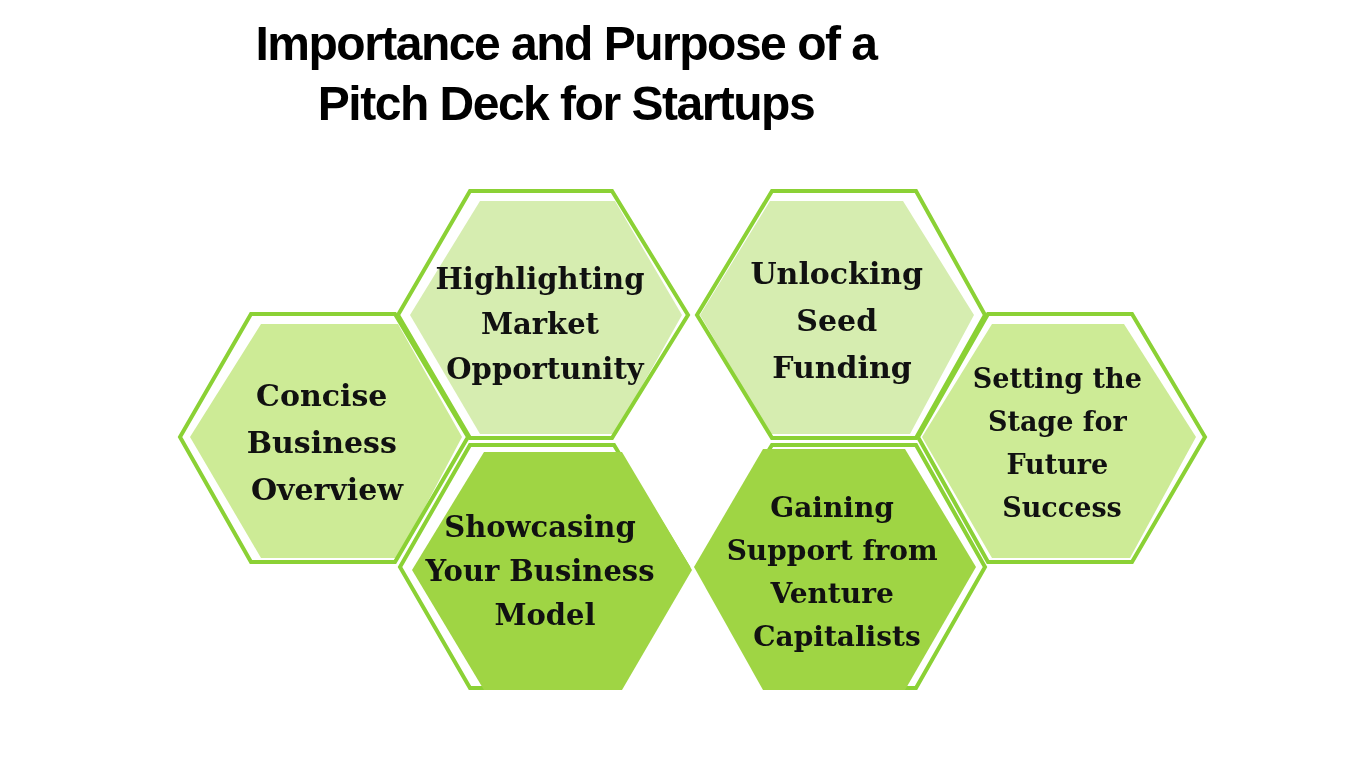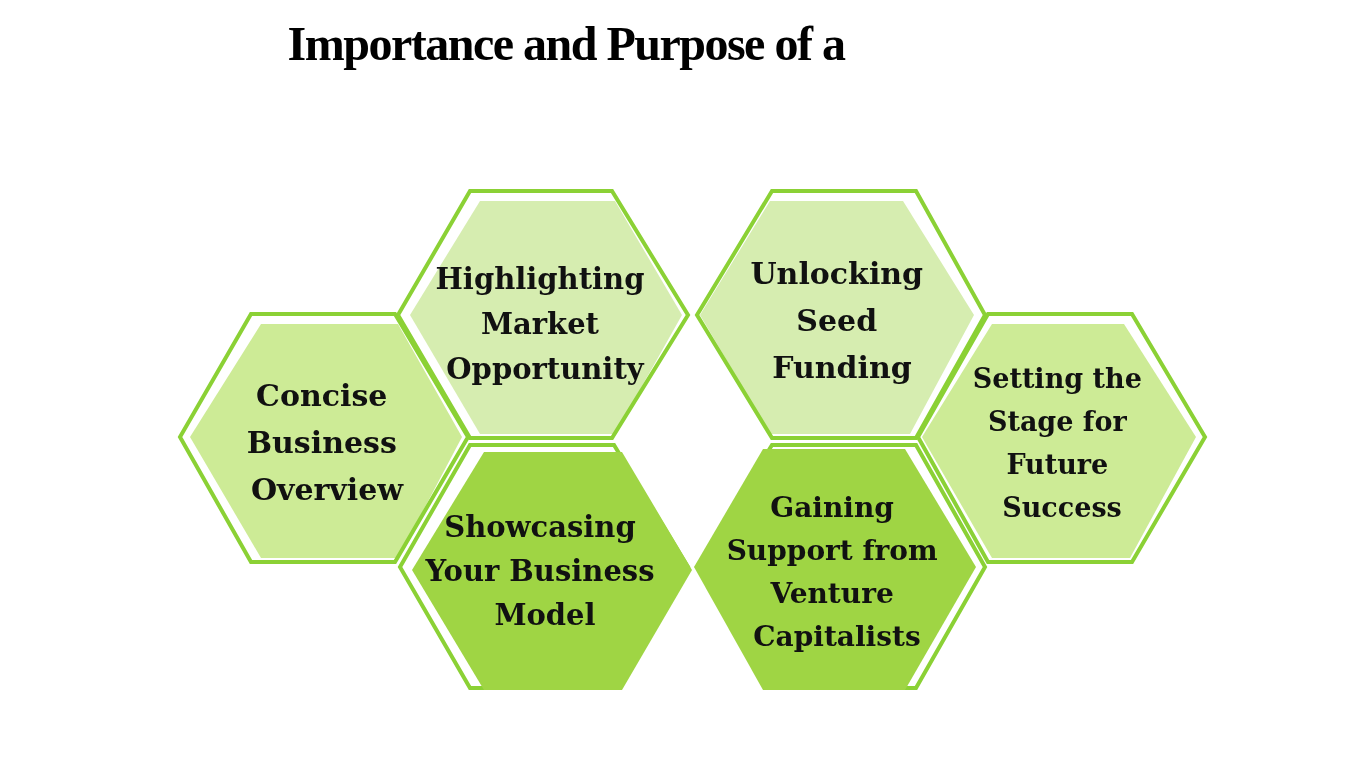--- a/index.html
+++ b/index.html
@@ -1,33 +1,34 @@
 <!DOCTYPE html>
 <html><head>
   <meta charset="utf-8">
   <style>
     html, body { margin: 0; padding: 0; background: #ffffff; }
     body { width: 1366px; height: 768px; position: relative; overflow: hidden; }
     .title {
       position: absolute; left: 0; top: 14px; width: 1132px; text-align: center;
-      font-family: Liberation Serif, serif;
+      font-family: Liberation Sans, sans-serif;
       font-weight: bold; font-size: 48px; line-height: 60px; color: #000000;
       letter-spacing: -1.5px;
     }
     svg.canvas { position: absolute; left: 0; top: 0; }
     .hex-label {
       font-family: "DejaVu Serif", "Liberation Serif", serif;
       font-weight: bold; fill: #111111;
     }
   </style>
 </head>
 <body>
 
 <div class="title">
   <div>Importance and Purpose of a</div>
+  <div>Pitch Deck for Startups</div>
 </div>
 
 <svg class="canvas" width="1366" height="768" viewBox="0 0 1366 768">
 
   <g>
     <polygon fill="#cdeb96" points="261,324 398,324 462,437 398,558 261,558 190,437"></polygon>
     <polygon fill="none" stroke="#8bd135" stroke-width="4" points="251,314 395,314 468,437 395,562 251,562 180,437"></polygon>
     <text class="hex-label" font-size="30" text-anchor="middle" x="327">
       <tspan x="327" y="406">Concise</tspan>
       <tspan x="327" y="453">Business</tspan>

